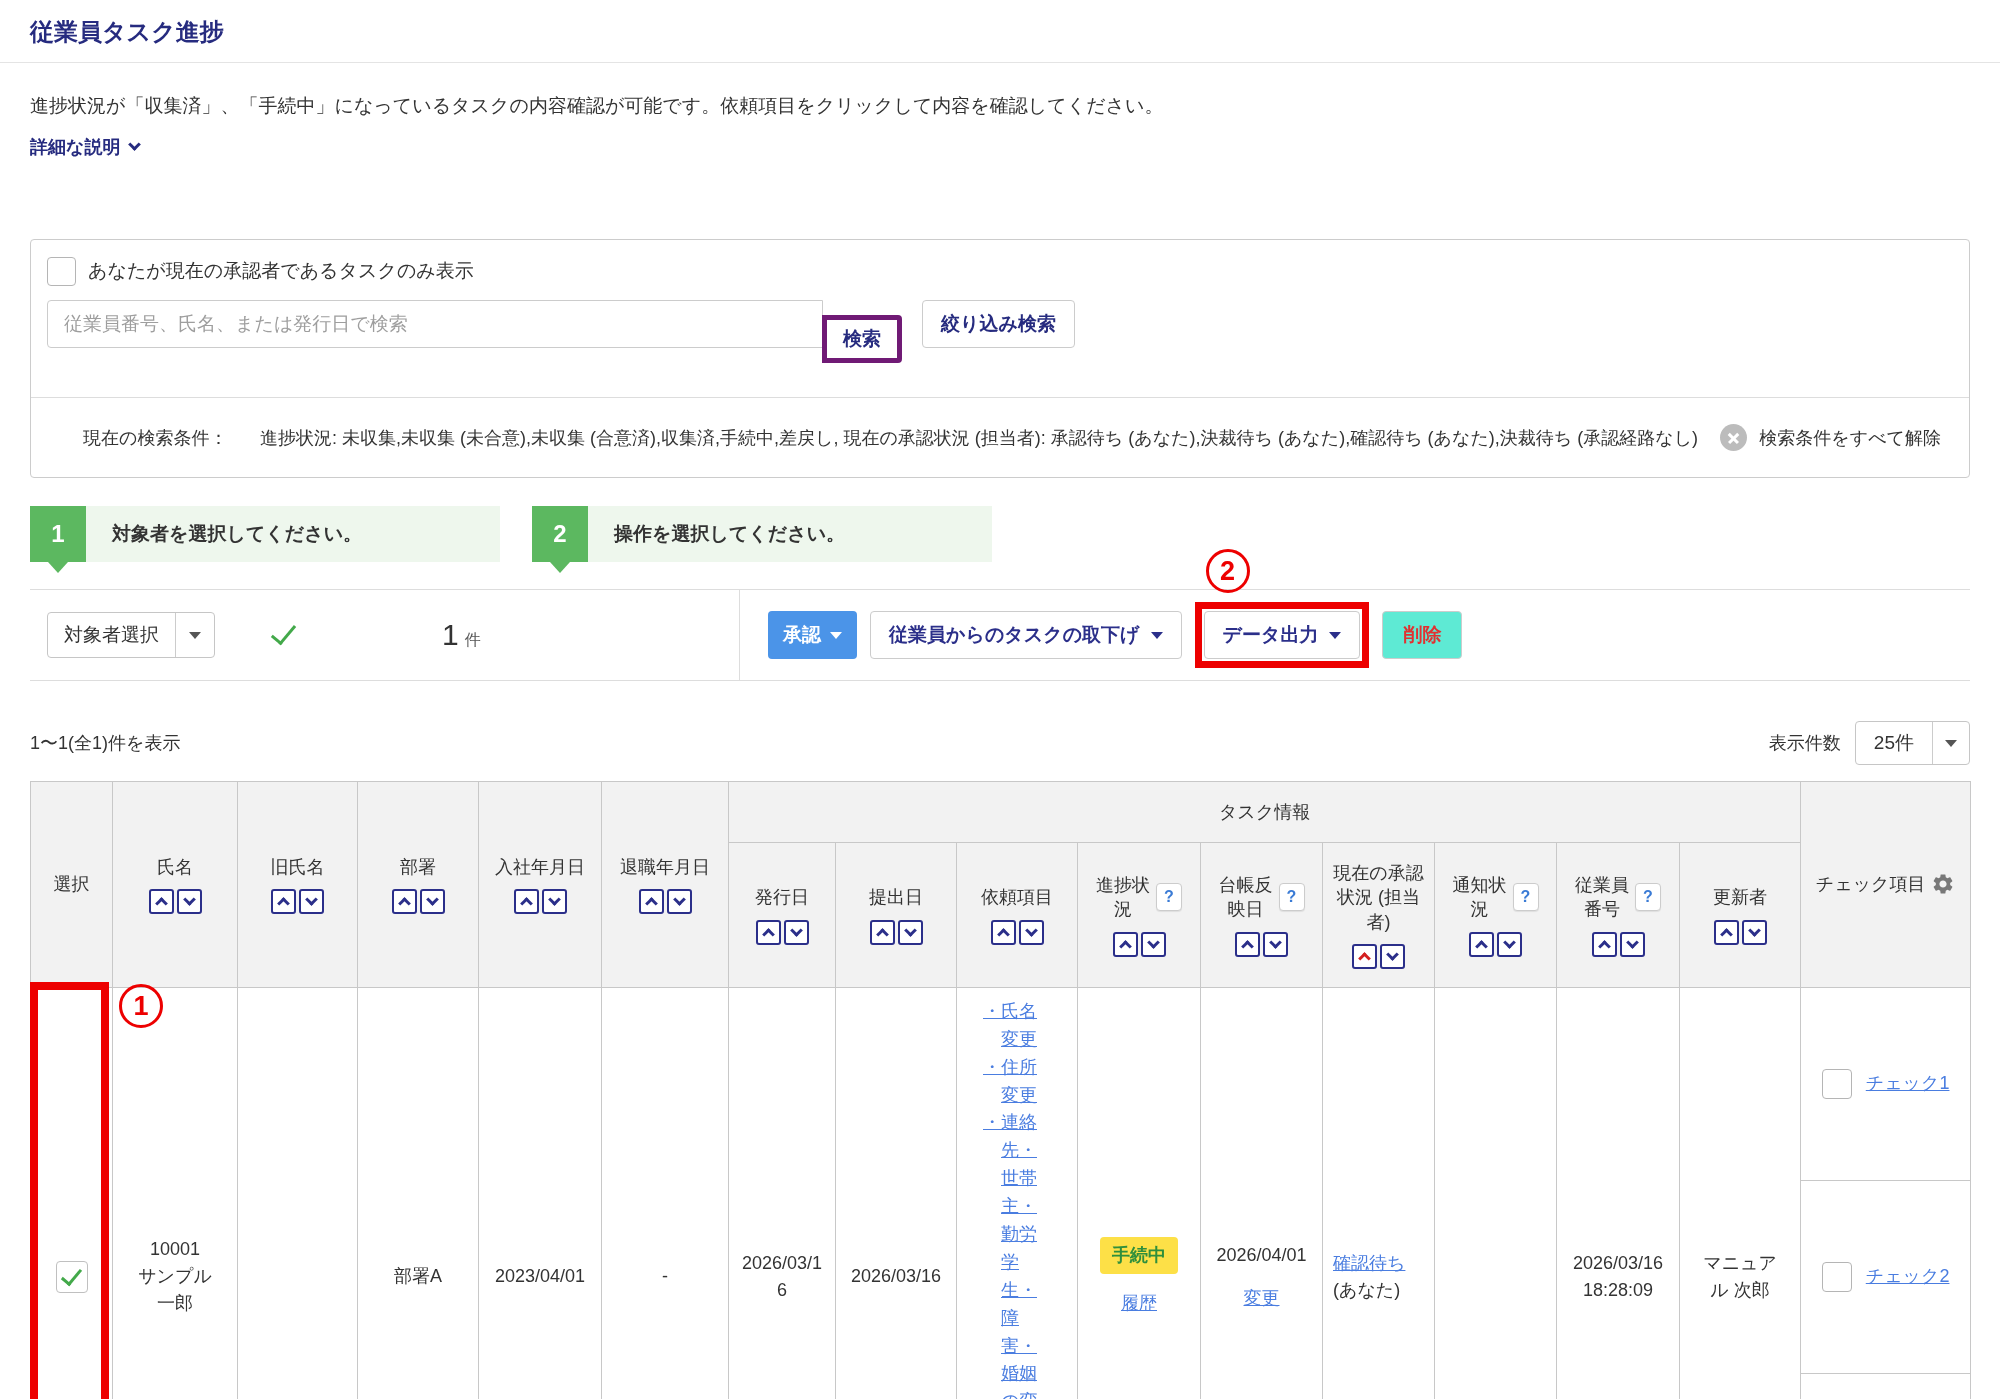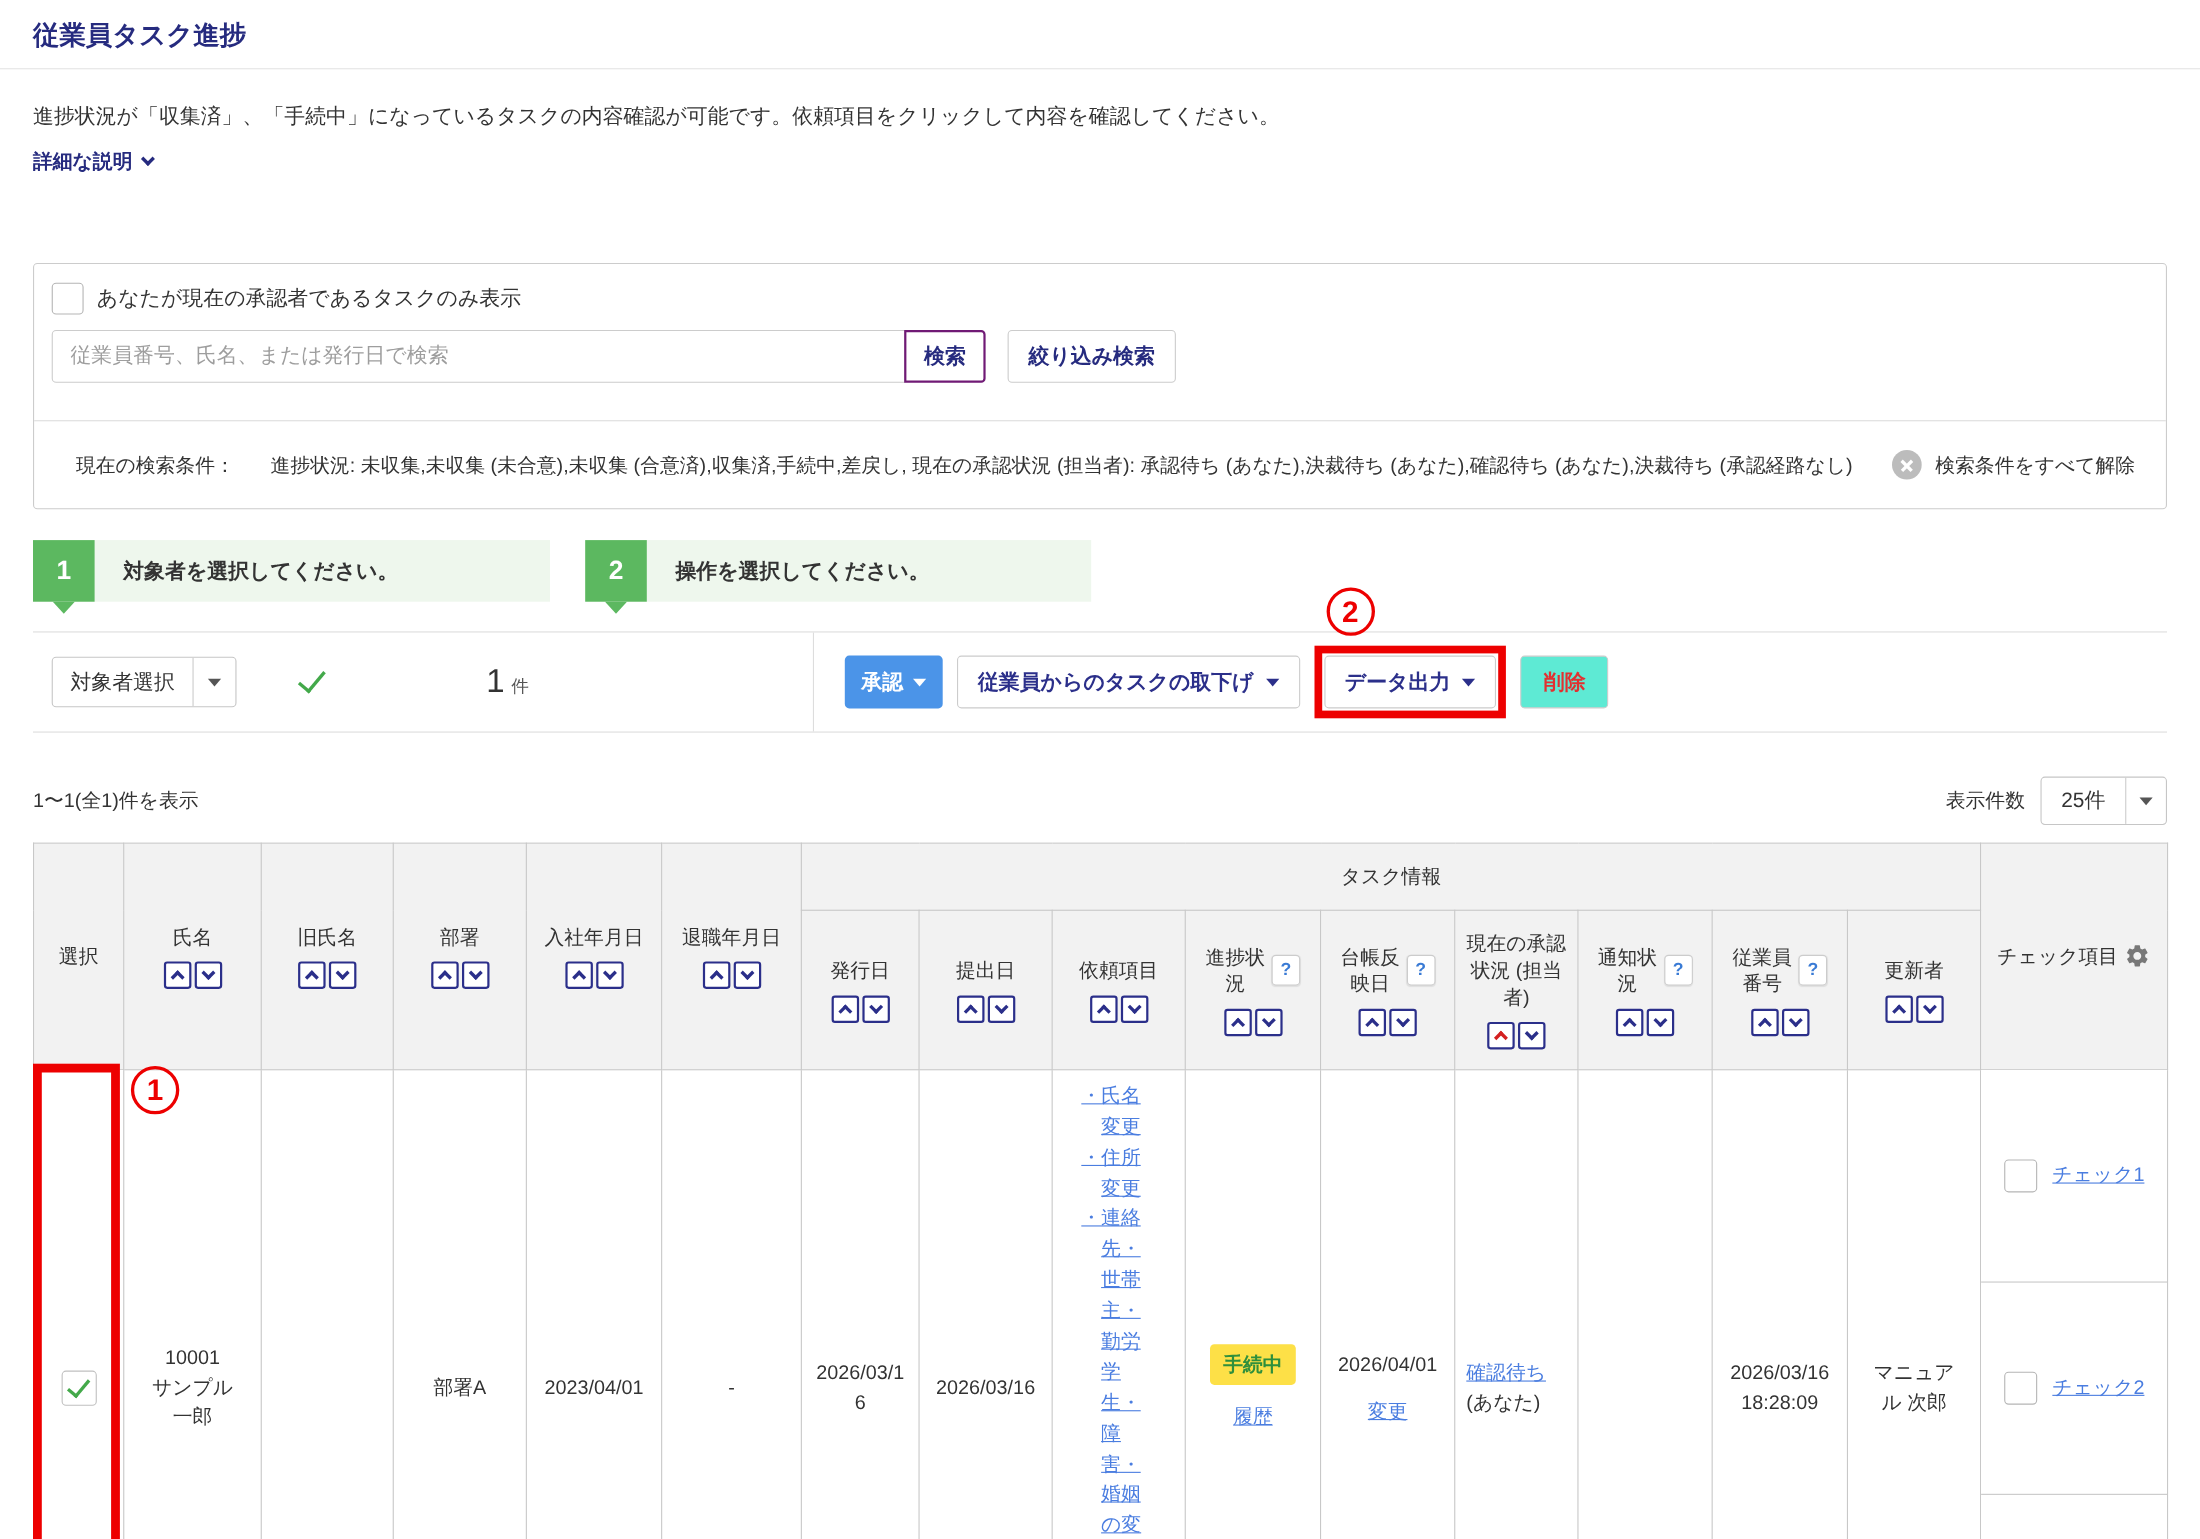--- a/index.html
+++ b/index.html
@@ -29,29 +29,29 @@
   .search-label { width: 198px; padding-top: 58px; font-size: 19px; color: #333; }
   .search-fields { flex: 1; }
   .cb-row { display: flex; align-items: center; gap: 12px; height: 34px; cursor: pointer; }
   .cbox { width: 29px; height: 29px; border: 1px solid #b5b5b5; border-radius: 4px; background: #fff;
           display: inline-flex; align-items: center; justify-content: center; flex: none; }
   .cb-row-label { font-size: 19px; color: #333; }
   .input-row { display: flex; align-items: stretch; margin-top: 12px; }
   .search-input { width: 776px; height: 48px; border: 1px solid #ccc; border-radius: 4px 0 0 4px;
                   font-size: 19px; padding: 0 16px; color: #404040; font-family: Liberation Sans, sans-serif; }
   .search-input::placeholder { color: #9e9e9e; }
-  .search-btn { height: 48px; padding: 0 16px; margin-left: -1px; border: 2px solid #701a75;
+  .search-btn { height: 48px; padding: 0 16px; margin-left: -1px; border: 5px solid #701a75;
                 border-radius: 0 4px 4px 0; background: #fff; font-size: 19px; font-weight: 700;
-                color: #262b7f; cursor: pointer; font-family: inherit; }
+                color: #262b7f; cursor: pointer; font-family: inherit; margin-top: 15px; }
   .filter-btn { height: 48px; margin-left: 20px; padding: 0 18px; border: 1px solid #ccc;
                 border-radius: 4px; background: #fff; font-size: 19px; font-weight: 700;
                 color: #262b7f; cursor: pointer; font-family: inherit; }
   .conditions-row { border-top: 1px solid #ddd; display: flex; align-items: center;
                     padding: 26px 28px 26px 38px; }
-  .cond-label { width: 177px; font-size: 18px; color: #333; flex: none; }
+  .cond-label { width: 177px; font-size: 18px; color: #333; flex: none; margin-left: 14px; }
   .cond-text { font-size: 18px; color: #333; }
   .clear-group { margin-left: auto; display: flex; align-items: center; gap: 12px; cursor: pointer; }
   .x-circle { width: 27px; height: 27px; border-radius: 50%; background: #bcbcbc; position: relative; flex: none; }
   .x-circle::before, .x-circle::after { content: ""; position: absolute; left: 7px; top: 12.5px;
     width: 13px; height: 2.5px; background: #fff; }
   .x-circle::before { transform: rotate(45deg); }
   .x-circle::after { transform: rotate(-45deg); }
   .clear-label { font-size: 18px; color: #333; }
 
   

